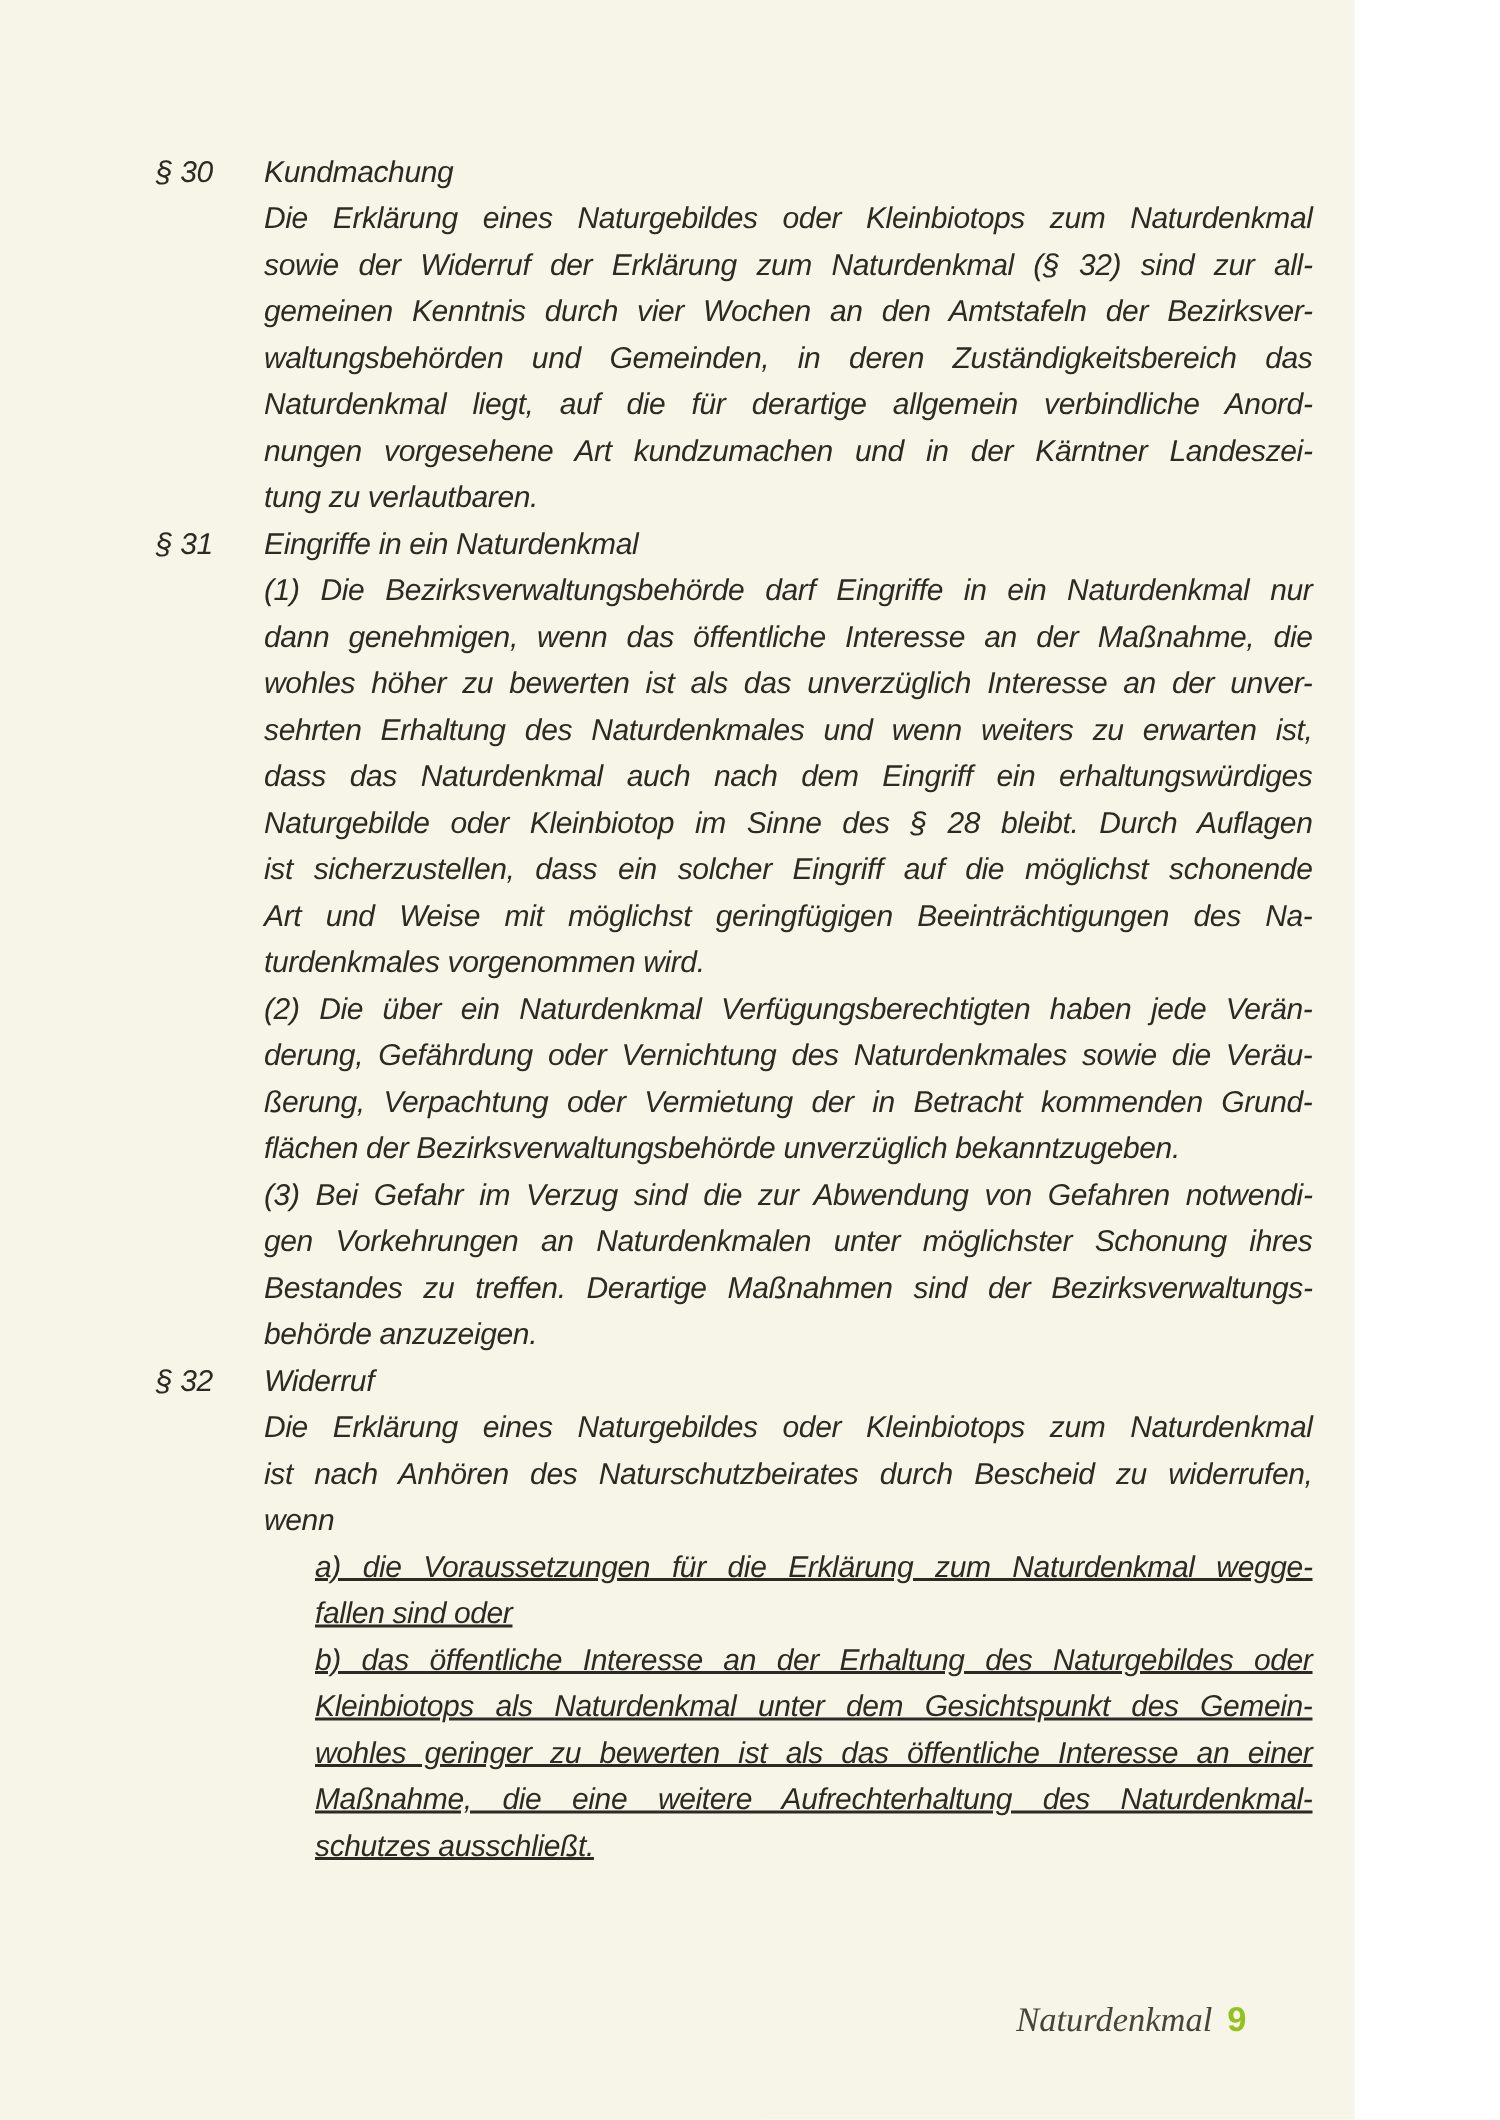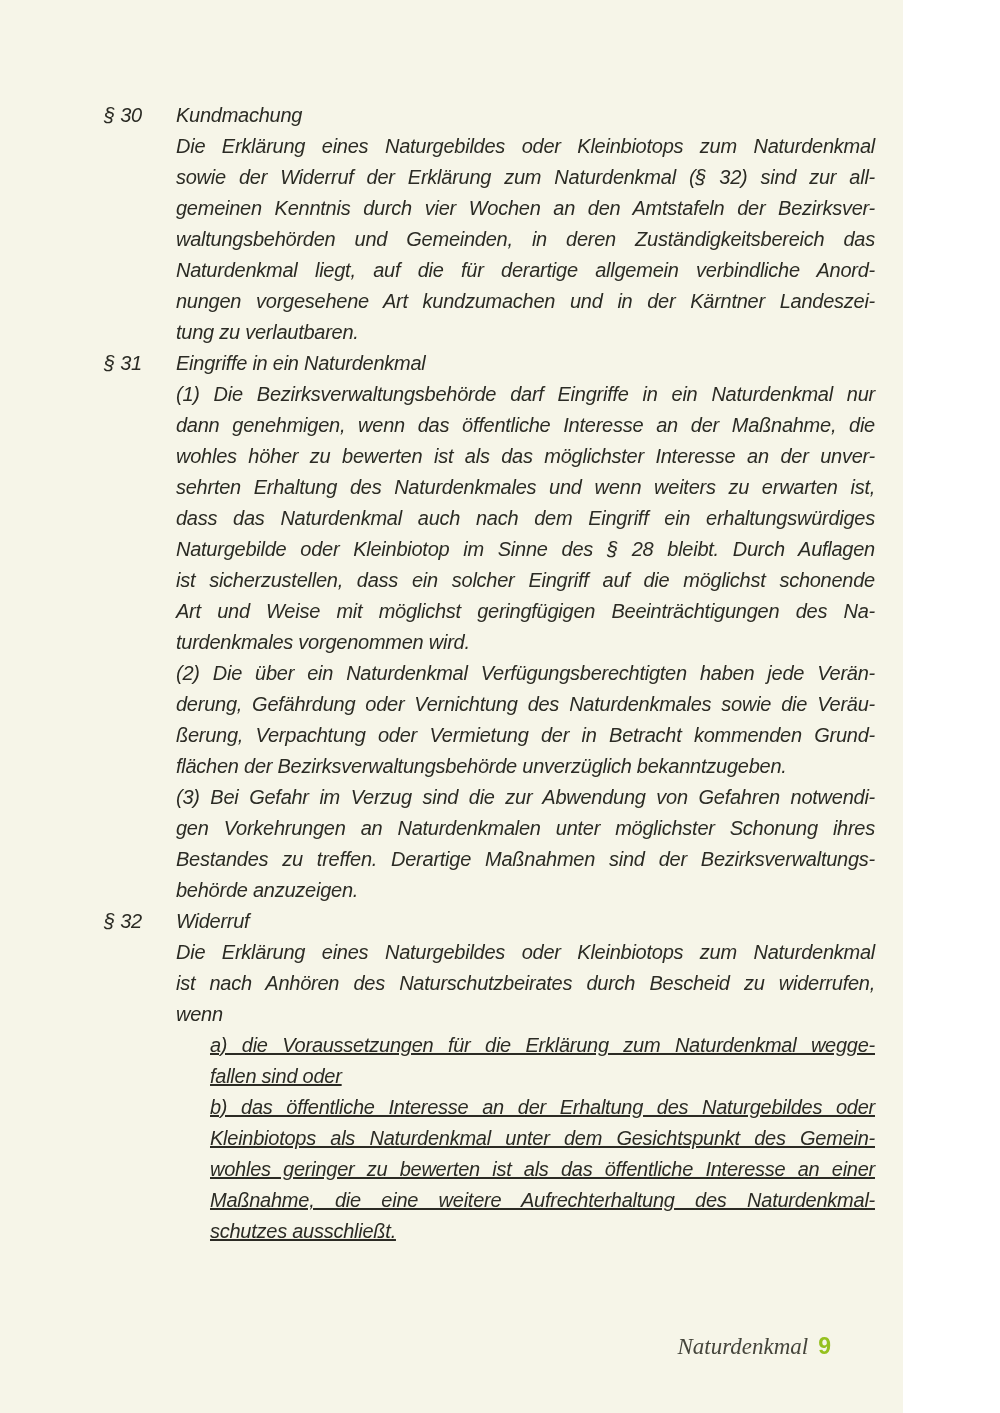--- a/index.html
+++ b/index.html
@@ -83,21 +83,21 @@
           <div class="line">nungen vorgesehene Art kundzumachen und in der Kärntner Landeszei-</div>
           <div class="line last">tung zu verlautbaren.</div>
         </div>
       </div>
       <div class="section">
         <div class="section-label">§ 31</div>
         <div class="section-content">
           <div class="line heading">Eingriffe in ein Naturdenkmal</div>
           <div class="line">(1) Die Bezirksverwaltungsbehörde darf Eingriffe in ein Naturdenkmal nur</div>
           <div class="line">dann genehmigen, wenn das öffentliche Interesse an der Maßnahme, die</div>
-          <div class="line">wohles höher zu bewerten ist als das möglichster Interesse an der unver-</div>
+          <div class="line">wohles höher zu bewerten ist als das unverzüglich Interesse an der unver-</div>
           <div class="line">sehrten Erhaltung des Naturdenkmales und wenn weiters zu erwarten ist,</div>
           <div class="line">dass das Naturdenkmal auch nach dem Eingriff ein erhaltungswürdiges</div>
           <div class="line">Naturgebilde oder Kleinbiotop im Sinne des § 28 bleibt. Durch Auflagen</div>
           <div class="line">ist sicherzustellen, dass ein solcher Eingriff auf die möglichst schonende</div>
           <div class="line">Art und Weise mit möglichst geringfügigen Beeinträchtigungen des Na-</div>
           <div class="line last">turdenkmales vorgenommen wird.</div>
           <div class="line">(2) Die über ein Naturdenkmal Verfügungsberechtigten haben jede Verän-</div>
           <div class="line">derung, Gefährdung oder Vernichtung des Naturdenkmales sowie die Veräu-</div>
           <div class="line">ßerung, Verpachtung oder Vermietung der in Betracht kommenden Grund-</div>
           <div class="line last">flächen der Bezirksverwaltungsbehörde unverzüglich bekanntzugeben.</div>

